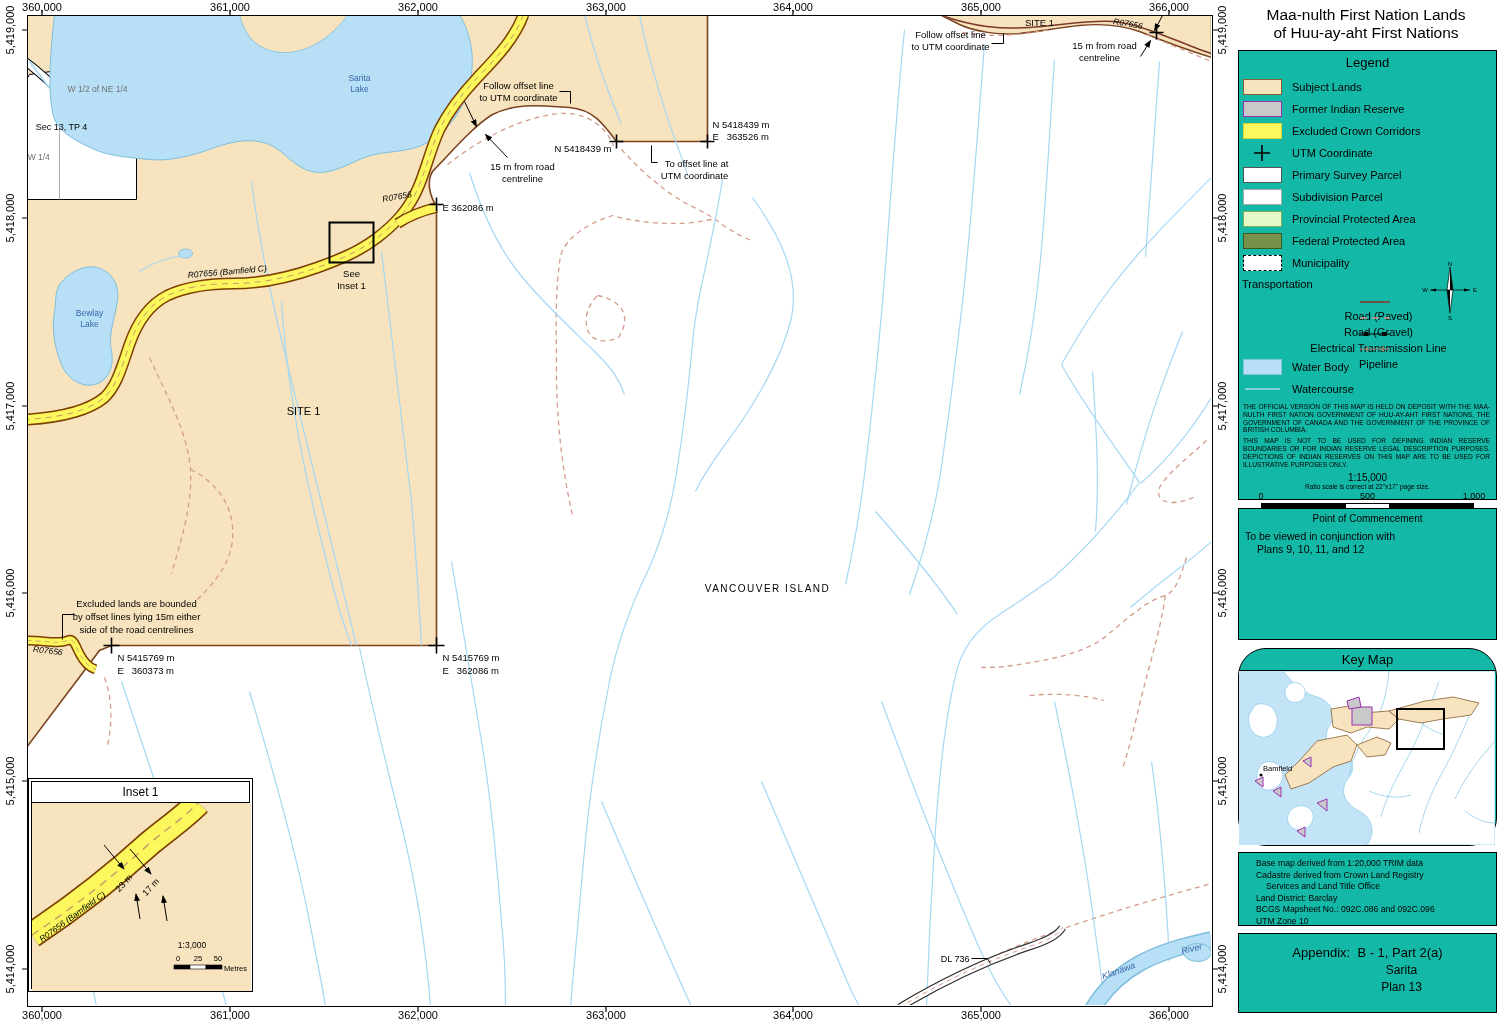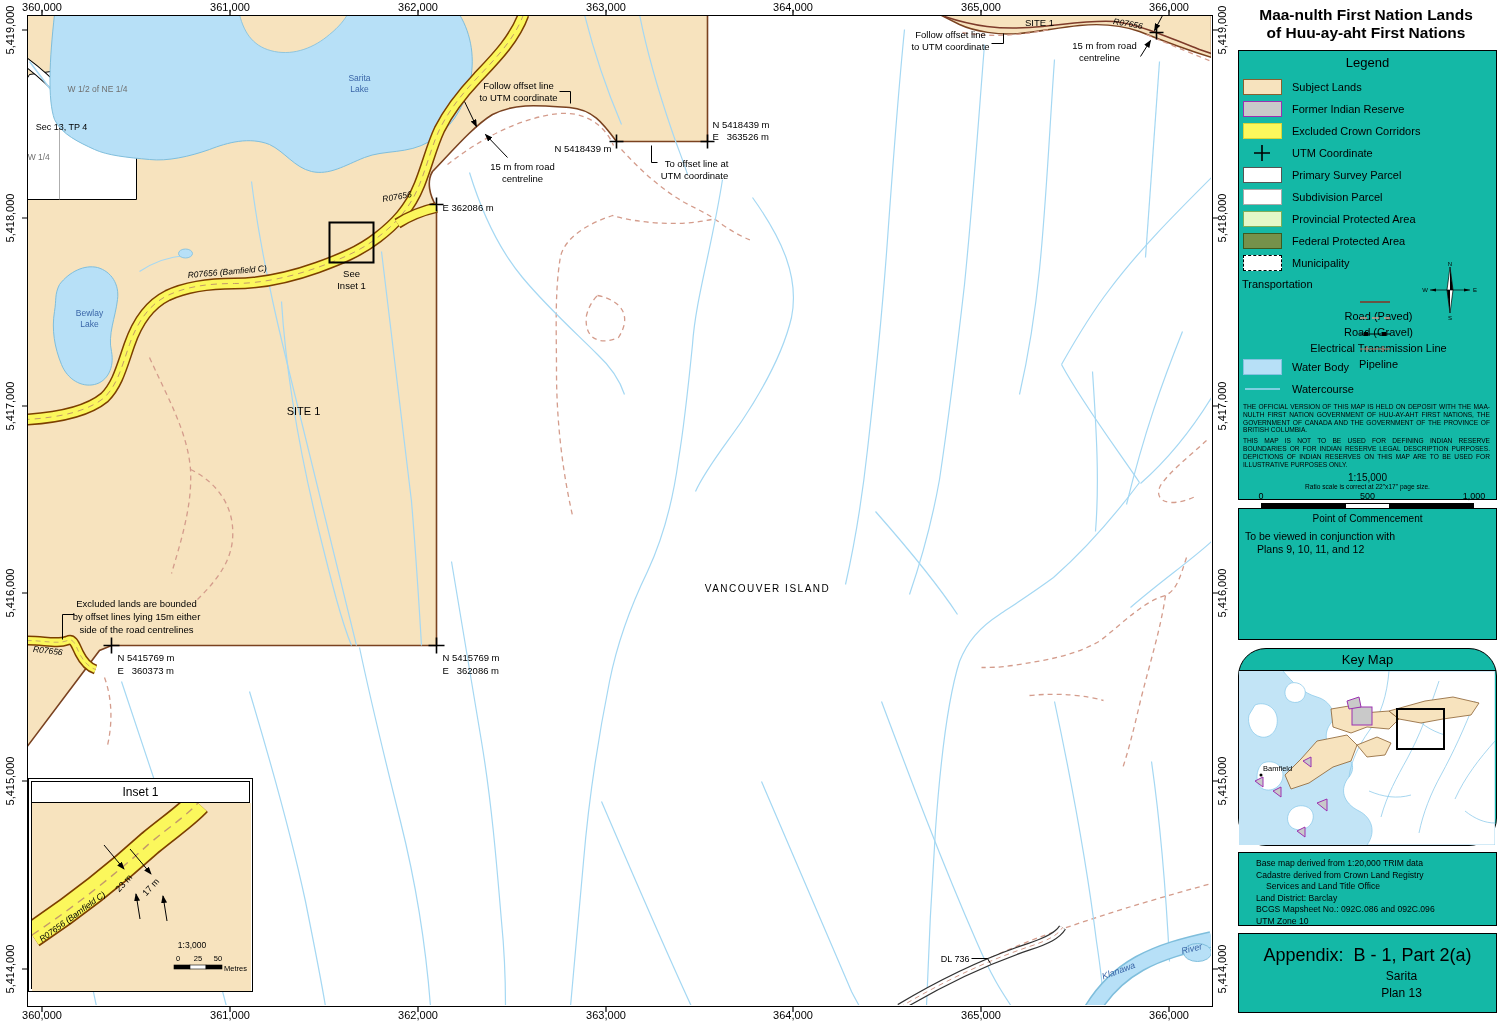--- a/index.html
+++ b/index.html
@@ -7,21 +7,21 @@
          font-family:"Liberation Sans",sans-serif;color:#000;}
   .map-frame{position:absolute;left:27px;top:15px;width:1186px;height:992px;
              border:1.5px solid #000;box-sizing:border-box;background:#fff;}
   .map-frame svg{display:block;}
   
   .ax{position:absolute;font-size:11px;white-space:nowrap;}
   .ax.h{transform:translateX(-50%);}
   .ax.v{transform:translate(-50%,-50%) rotate(-90deg);}
   
   .rtitle{position:absolute;left:1232px;top:6px;width:268px;text-align:center;
-          font-size:15.5px;font-weight:bold;line-height:18px;}
+          font-size:15.5px;font-weight:normal;line-height:18px;}
   .panel{position:absolute;left:1238px;width:259px;border:1.5px solid #000;
          box-sizing:border-box;background:#14b8a6;}
   .panel-h{text-align:center;font-size:10px;padding-top:4px;}
   
   .lg-title{text-align:center;font-size:13px;margin:4px 0 6px 0;}
   .lg-row{display:flex;align-items:center;height:22px;padding-left:4px;text-align:center;}
   .lg-row .sw{width:39px;height:16px;box-sizing:border-box;flex:0 0 auto;margin-right:10px;}
   .lg-label{font-size:11px;}
   .lg-trans{font-size:11px;padding:4px 0 2px 3px;}
   .lg-row.sm{height:16px;padding-left:22px;flex-direction:column;}
@@ -46,21 +46,21 @@
   .compass{position:absolute;right:18px;top:208px;}
   
   .poc-body{font-size:10.5px;padding:6px 0 0 6px;line-height:13px;}
   
   .km-h{text-align:center;font-size:13px;border-bottom:1.2px solid #000;padding:3px 0;}
   
   .notes{font-size:8.6px;line-height:11.5px;padding:5px 0 0 17px;}
   .notes .ind{padding-left:10px;}
   
   .appx{text-align:center;}
-  .appx .l1{font-size:18px;margin-top:11px;white-space:pre;}
+  .appx .l1{font-size:13px;margin-top:11px;white-space:pre;}
   .appx .l2,.appx .l3{font-size:12px;margin-top:3px;transform:translateX(34px);}
   
   .inset{position:absolute;left:28px;top:778px;width:225px;height:214px;
          border:1.5px solid #000;background:#fff;padding:2px;box-sizing:border-box;}
   .inset-in{width:100%;height:100%;border:1px solid #000;box-sizing:border-box;position:relative;}
   .inset-h{text-align:center;font-size:12px;height:20px;line-height:20px;border-bottom:1px solid #000;
            background:#fff;position:relative;z-index:2;}
   .pre{white-space:pre;}
   svg text{font-family:"Liberation Sans",sans-serif;}
 </style>

